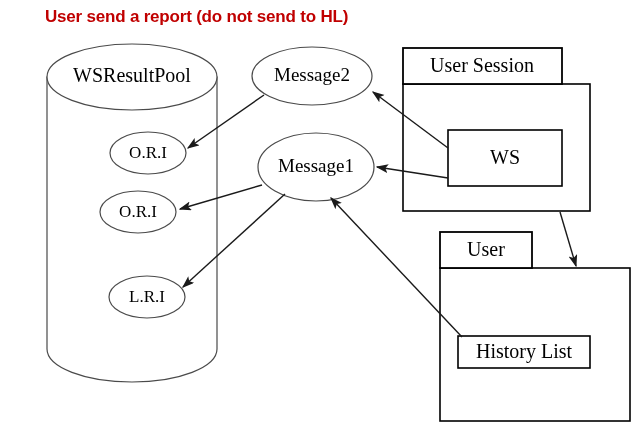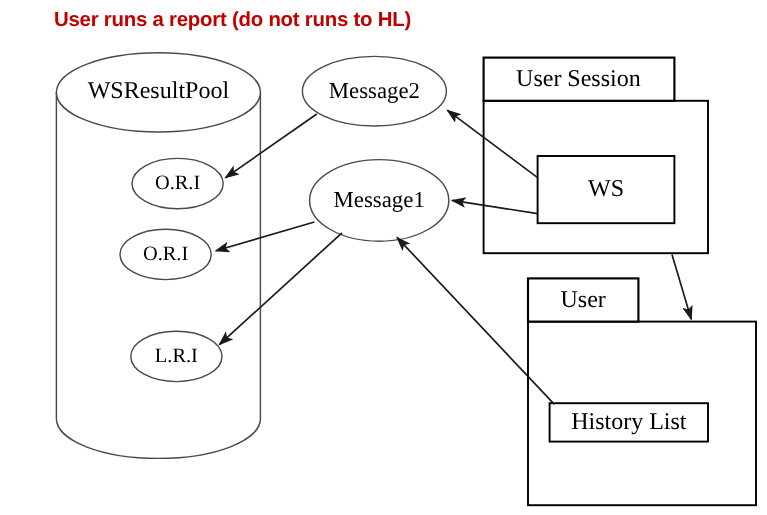--- a/index.html
+++ b/index.html
@@ -65,21 +65,21 @@
     font-size: 17px;
     letter-spacing: -0.2px;
     white-space: nowrap;
   }
 </style>
 </head>
 <body>
 
 <div id="canvas">
 
-  <div class="title-text">User runs a report (do not runs to HL)</div>
+  <div class="title-text">User send a report (do not send to HL)</div>
 
   <svg id="diagram-svg" viewBox="0 0 639 429">
     <defs>
       <marker id="arrowhead" markerWidth="9" markerHeight="9" refX="8" refY="3.2" orient="auto" markerUnits="strokeWidth">
         <path d="M0,0 L9,3.2 L0,6.4 L2,3.2 z" fill="#1a1a1a"></path>
       </marker>
     </defs>
 
     <g>
       <path class="shape-stroke" d="M47,77 L47,349 A85,33 0 0 0 217,349 L217,77 Z"></path>

